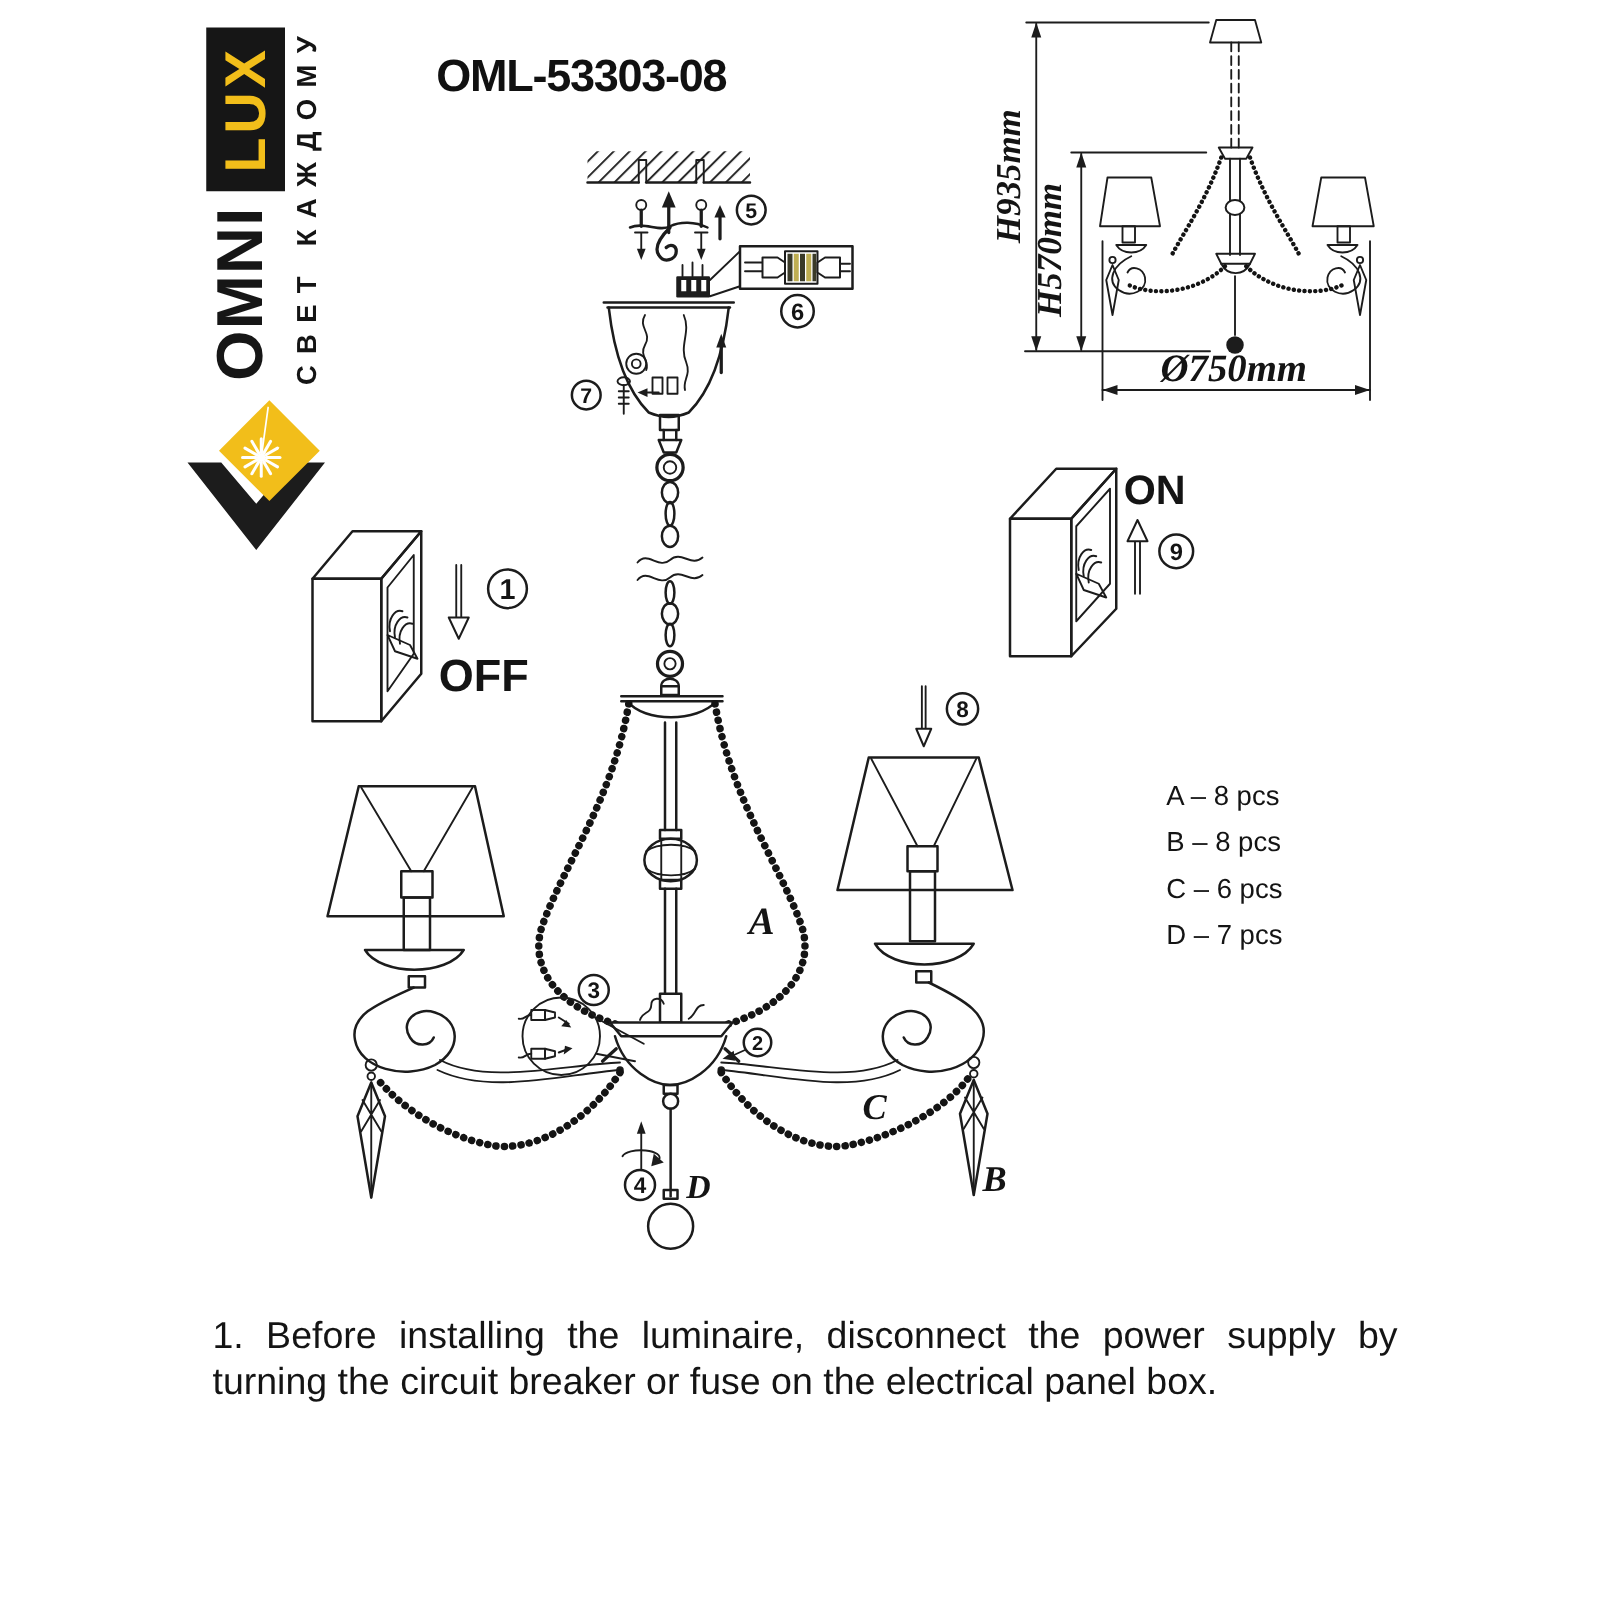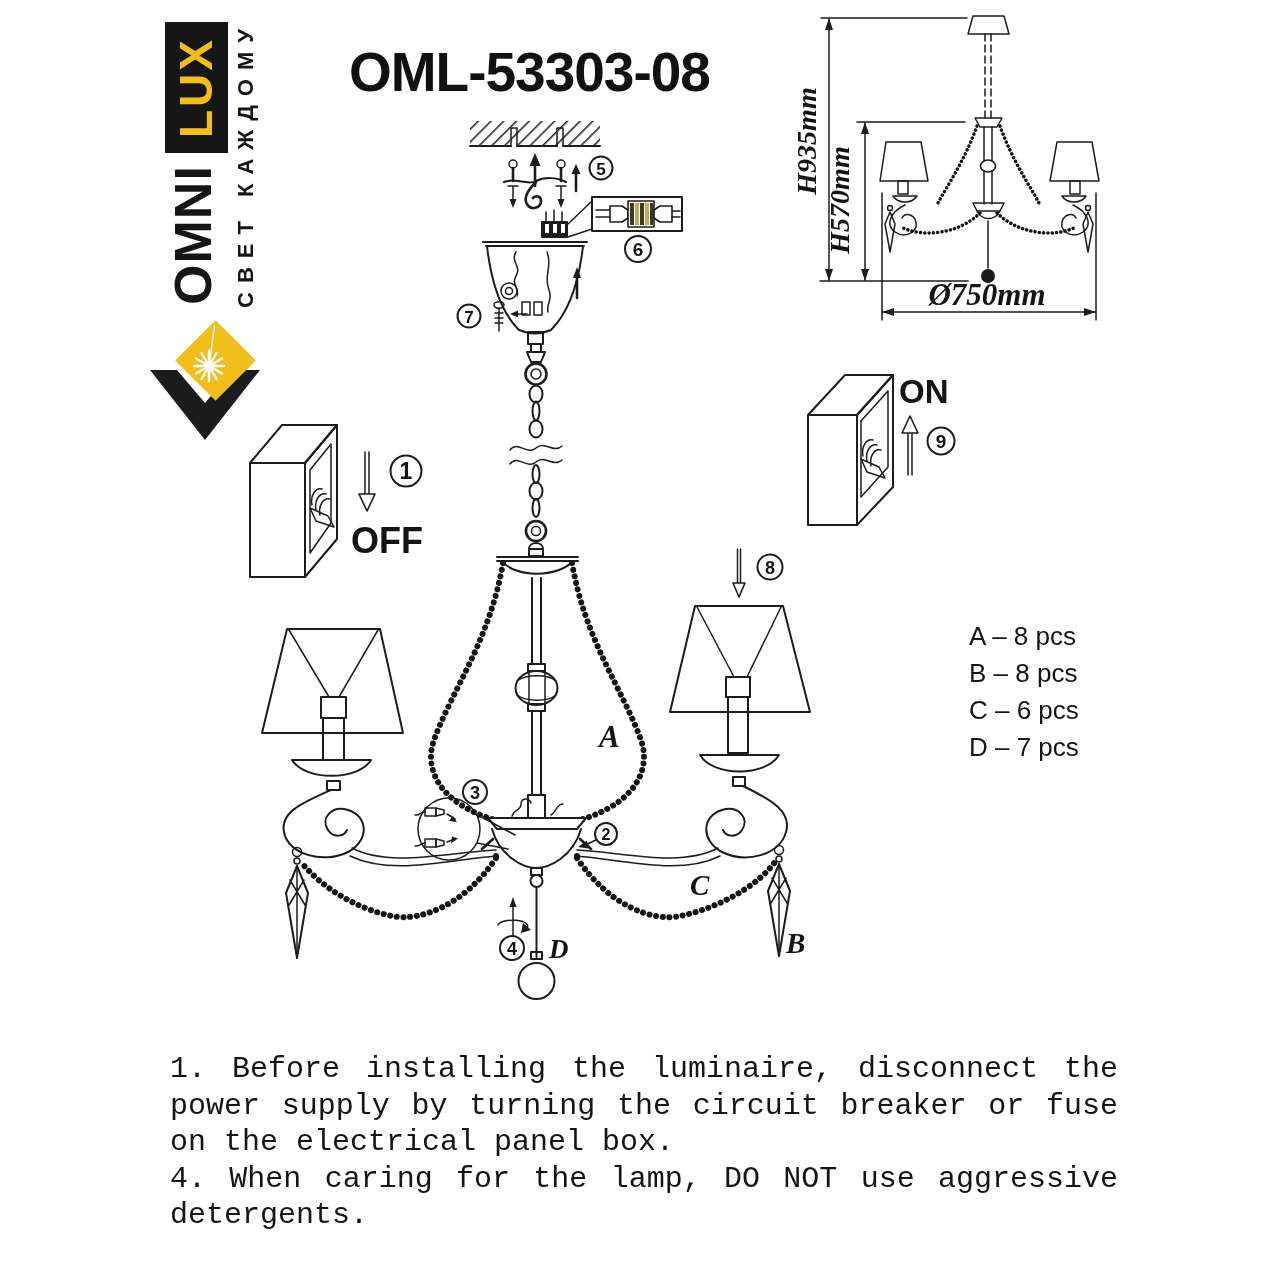--- a/index.html
+++ b/index.html
@@ -12,25 +12,25 @@
      transform:rotate(-90deg);text-align:center;line-height:63px;
      font-size:46px;font-weight:bold;letter-spacing:3px;color:#F2BE1A;}
   .omni-box{left:159px;top:156px;width:66px;height:159px;}
   .omni-box .vtext{position:absolute;left:-46px;top:46px;width:159px;height:66px;
      transform:rotate(-90deg);text-align:center;line-height:66px;
      font-size:52px;font-weight:bold;letter-spacing:1px;color:#161616;}
   .tag-box{left:230px;top:13px;width:32px;height:302px;}
   .tag-box .vtext{position:absolute;left:-135px;top:135px;width:302px;height:32px;
      transform:rotate(-90deg);text-align:center;line-height:32px;
      font-size:22px;font-weight:bold;letter-spacing:9px;color:#141414;white-space:nowrap;}
-  .title{left:349px;top:40px;font-size:55px;font-weight:bold;letter-spacing:-1px;color:#111;}
-  .parts{left:933px;top:618px;font-size:26px;line-height:37px;color:#141414;margin-left:36px;}
+  .title{left:349px;top:40px;font-size:36px;font-weight:bold;letter-spacing:-1px;color:#111;}
+  .parts{left:933px;top:618px;font-size:22px;line-height:37px;color:#141414;}
   .instructions{left:170px;top:1051px;width:948px;font-size:30px;line-height:36.5px;
      text-align:justify;color:#141414;}
-  .instructions p{margin:0;font-family:Liberation Mono, monospace;}
+  .instructions p{margin:0;}
   
   .ln{stroke:#1c1c1c;fill:none;stroke-width:2;stroke-linecap:round;stroke-linejoin:round;}
   .ln15{stroke:#1c1c1c;fill:none;stroke-width:1.5;stroke-linecap:round;stroke-linejoin:round;}
   .ln25{stroke:#1c1c1c;fill:none;stroke-width:2.6;stroke-linecap:round;stroke-linejoin:round;}
   .fillk{fill:#1c1c1c;stroke:none;}
   .whx{fill:#ffffff;stroke:#1c1c1c;stroke-width:2;stroke-linejoin:round;}
   .whx15{fill:#ffffff;stroke:#1c1c1c;stroke-width:1.6;stroke-linejoin:round;}
   .bead{stroke:#141414;fill:none;stroke-width:6;stroke-linecap:round;stroke-dasharray:0.1 6.6;}
   .bead-sm{stroke:#141414;fill:none;stroke-width:3.5;stroke-linecap:round;stroke-dasharray:0.1 4.2;}
   text.num{font-family:"Liberation Sans",sans-serif;font-weight:bold;fill:#141414;}
@@ -388,14 +388,13 @@
 
 <div class="abs parts">
   <div>A – 8 pcs</div>
   <div>B – 8 pcs</div>
   <div>C – 6 pcs</div>
   <div>D – 7 pcs</div>
 </div>
 
 <div class="abs instructions">
   <p>1. Before installing the luminaire, disconnect the power supply by turning the circuit breaker or fuse on the electrical panel box.</p>
-  <p>4. When caring for the lamp, DO NOT use aggressive detergents.</p>
 </div>
 
 </body></html>

